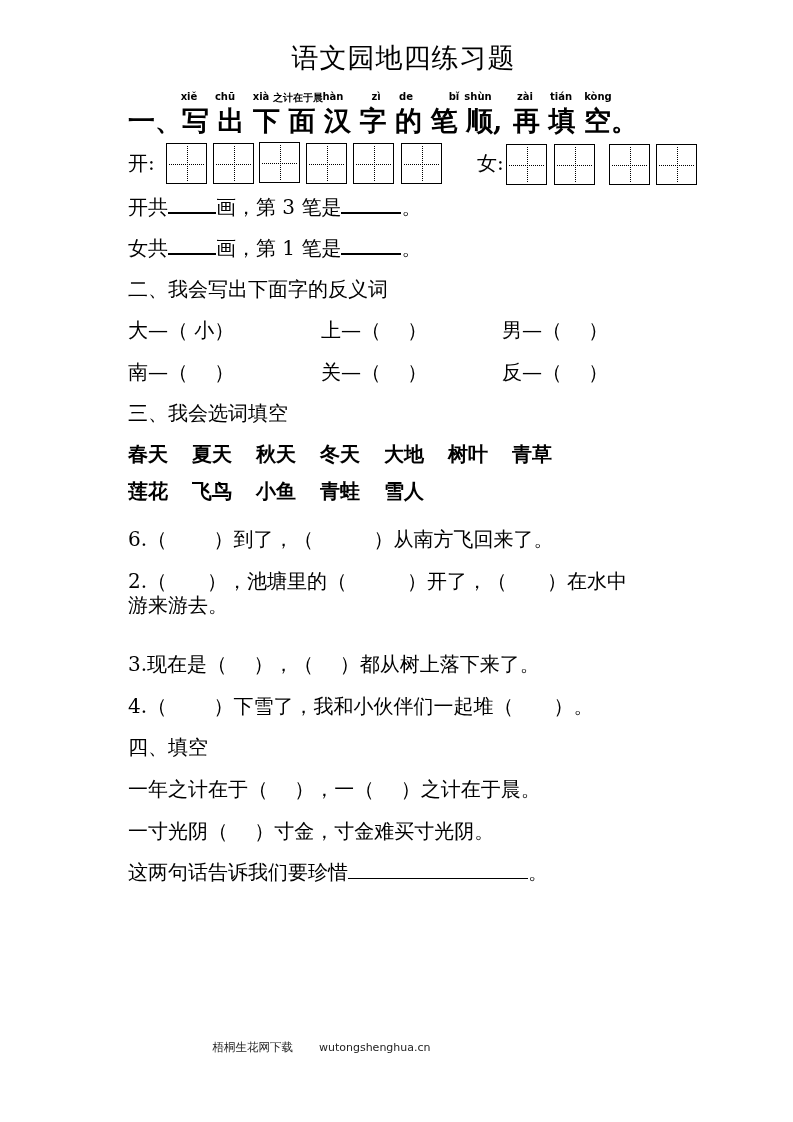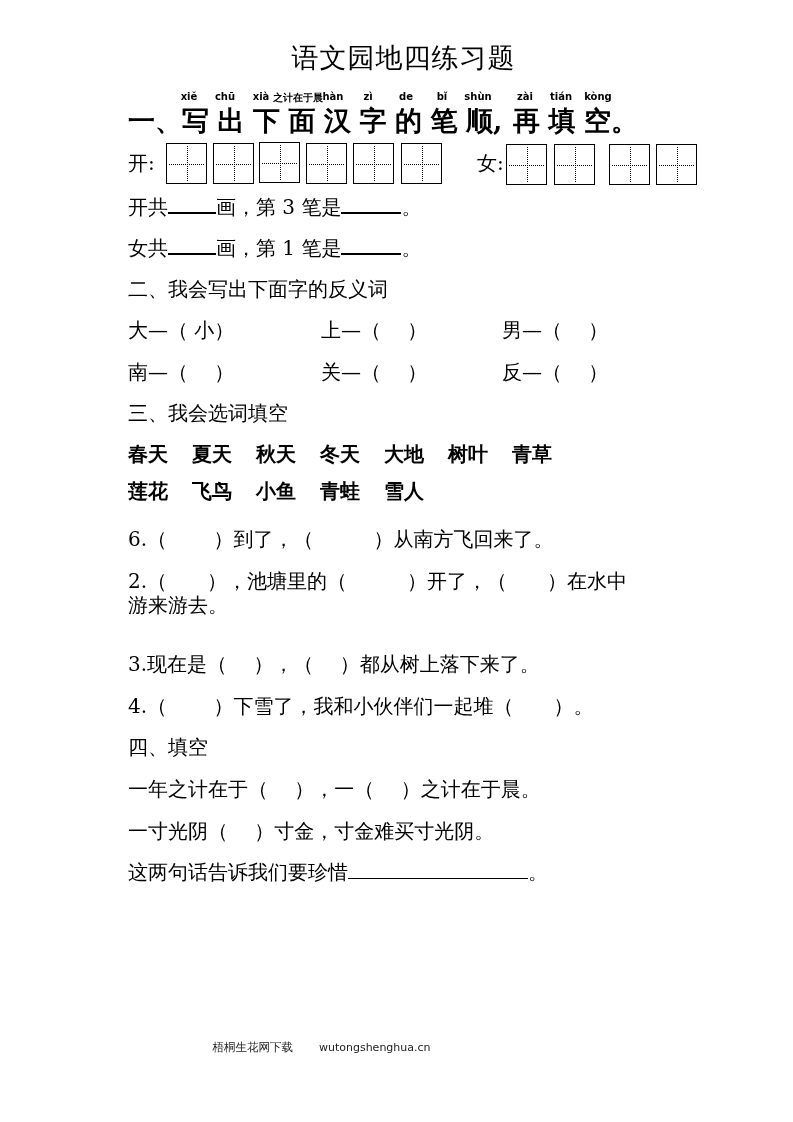--- a/index.html
+++ b/index.html
@@ -28,23 +28,23 @@
 <body>
 
 <div class="abs title">语文园地四练习题</div>
 
 <div class="abs pinyin-row">
   <span class="py" style="left:61px">xiě</span>
   <span class="py" style="left:97px">chū</span>
   <span class="py" style="left:133px">xià</span>
   <span class="py" style="left:170px">之计在于晨</span>
   <span class="py" style="left:205px">hàn</span>
-  <span class="py" style="left:240px">zì</span>
+  <span class="py" style="left:248px">zì</span>
   <span class="py" style="left:278px">de</span>
-  <span class="py" style="left:314px">bǐ</span>
+  <span class="py" style="left:326px">bǐ</span>
   <span class="py" style="left:350px">shùn</span>
   <span class="py" style="left:397px">zài</span>
   <span class="py" style="left:433px">tián</span>
   <span class="py" style="left:470px">kòng</span>
 </div>
 
 <div class="abs h1">
   <span>一、</span><span class="c">写</span><span class="c">出</span><span class="c">下</span><span class="c">面</span><span class="c">汉</span><span class="c">字</span><span class="c">的</span><span class="c">笔</span><span class="c" style="width:47px">顺,</span><span class="c">再</span><span class="c">填</span><span class="c">空。</span>
 </div>
 

